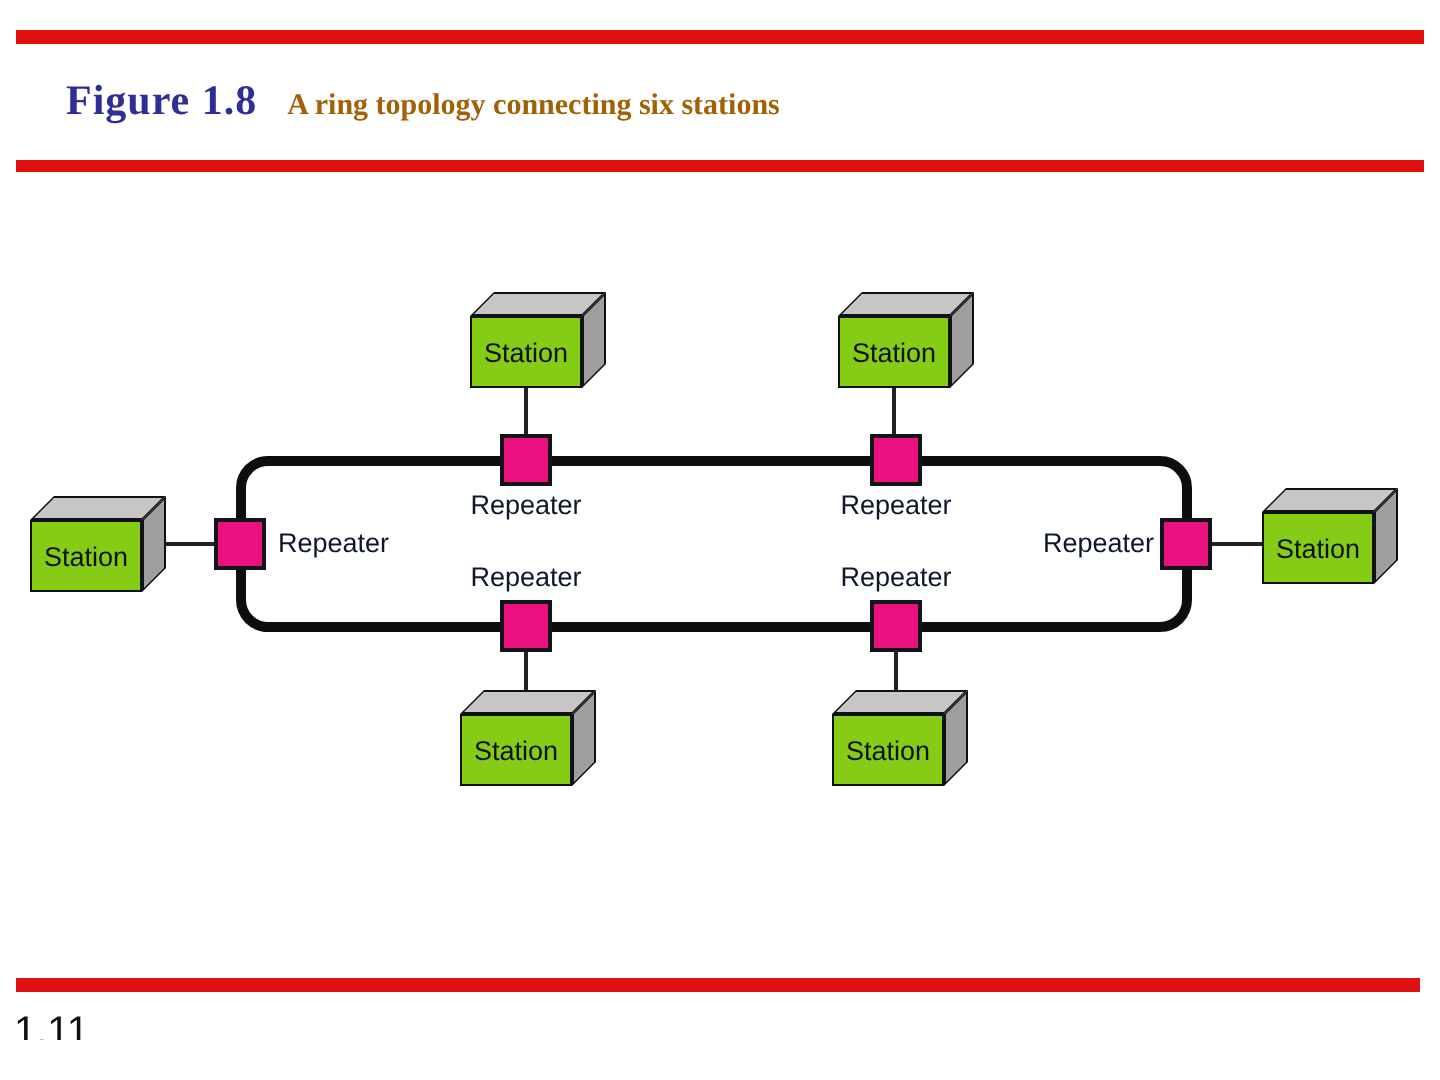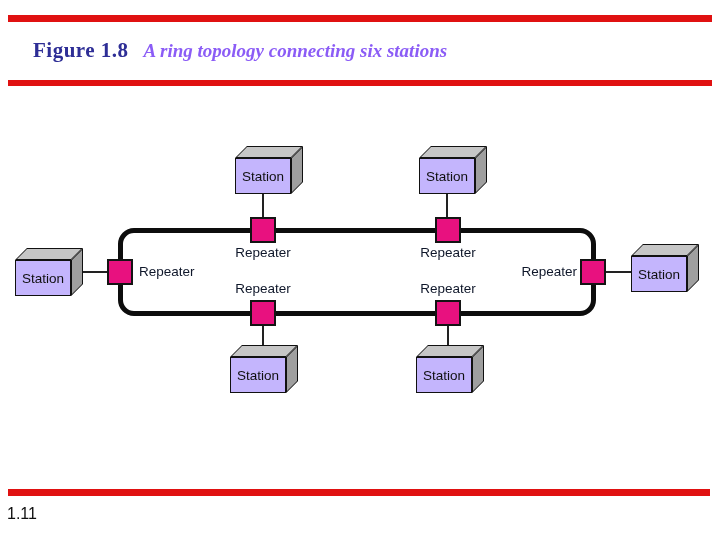--- a/index.html
+++ b/index.html
@@ -13,25 +13,25 @@
   .rule-mid { top:80px; height:6px; }
   .rule-bottom { top:489px; height:7px; width:702px; }
 
   
   .titlebar { position:absolute; left:33px; top:38px; display:flex; align-items:baseline; gap:15px; }
   .fig-label {
     font-family:"Liberation Serif", serif; font-weight:bold;
     font-size:21px; color:#2e2e96; letter-spacing:0.5px;
   }
   .fig-caption {
-    font-family:"Liberation Serif", serif; font-weight:bold; font-style:italic;
-    font-size:19px; color:#8b5cf6;
+    font-family:"Liberation Serif", serif; font-weight:bold; 
+    font-size:15px; color:#a16207;
   }
 
-  .page-number { position:absolute; left:7px; top:505px; font-size:16px; color:#0f0f0f; }
+  .page-number { position:absolute; left:7px; top:505px; font-size:20px; color:#0f0f0f; }
 
   
   .ring {
     position:absolute; left:118px; top:228px; width:478px; height:88px;
     border:5px solid #0d0d0d; border-radius:16px; box-sizing:border-box;
   }
   .conn-v { position:absolute; width:2px; background:#222; }
   .conn-h { position:absolute; height:2px; background:#222; }
   .c-tl { left:262px; top:193px; height:25px; }
   .c-tr { left:446px; top:193px; height:25px; }
@@ -66,21 +66,21 @@
     background:#c6c6c6; border:1.6px solid #111; box-sizing:border-box;
     transform:skewX(-45deg); transform-origin:0 100%;
   }
   .face-side {
     position:absolute; left:56px; top:12px; width:12px; height:36px;
     background:#9f9f9f; border:1.6px solid #111; box-sizing:border-box;
     transform:skewY(-45deg); transform-origin:0 0;
   }
   .face-front {
     position:absolute; left:0; top:12px; width:56px; height:36px;
-    background:#c4b5fd; border:1.6px solid #111; box-sizing:border-box;
+    background:#84cc16; border:1.6px solid #111; box-sizing:border-box;
     display:flex; align-items:center; justify-content:center;
     font-size:13.5px; color:#101010;
   }
   .st-tl { left:235px; top:146px; }
   .st-tr { left:419px; top:146px; }
   .st-l  { left:15px;  top:248px; }
   .st-r  { left:631px; top:244px; }
   .st-bl { left:230px; top:345px; }
   .st-br { left:416px; top:345px; }
 </style>

